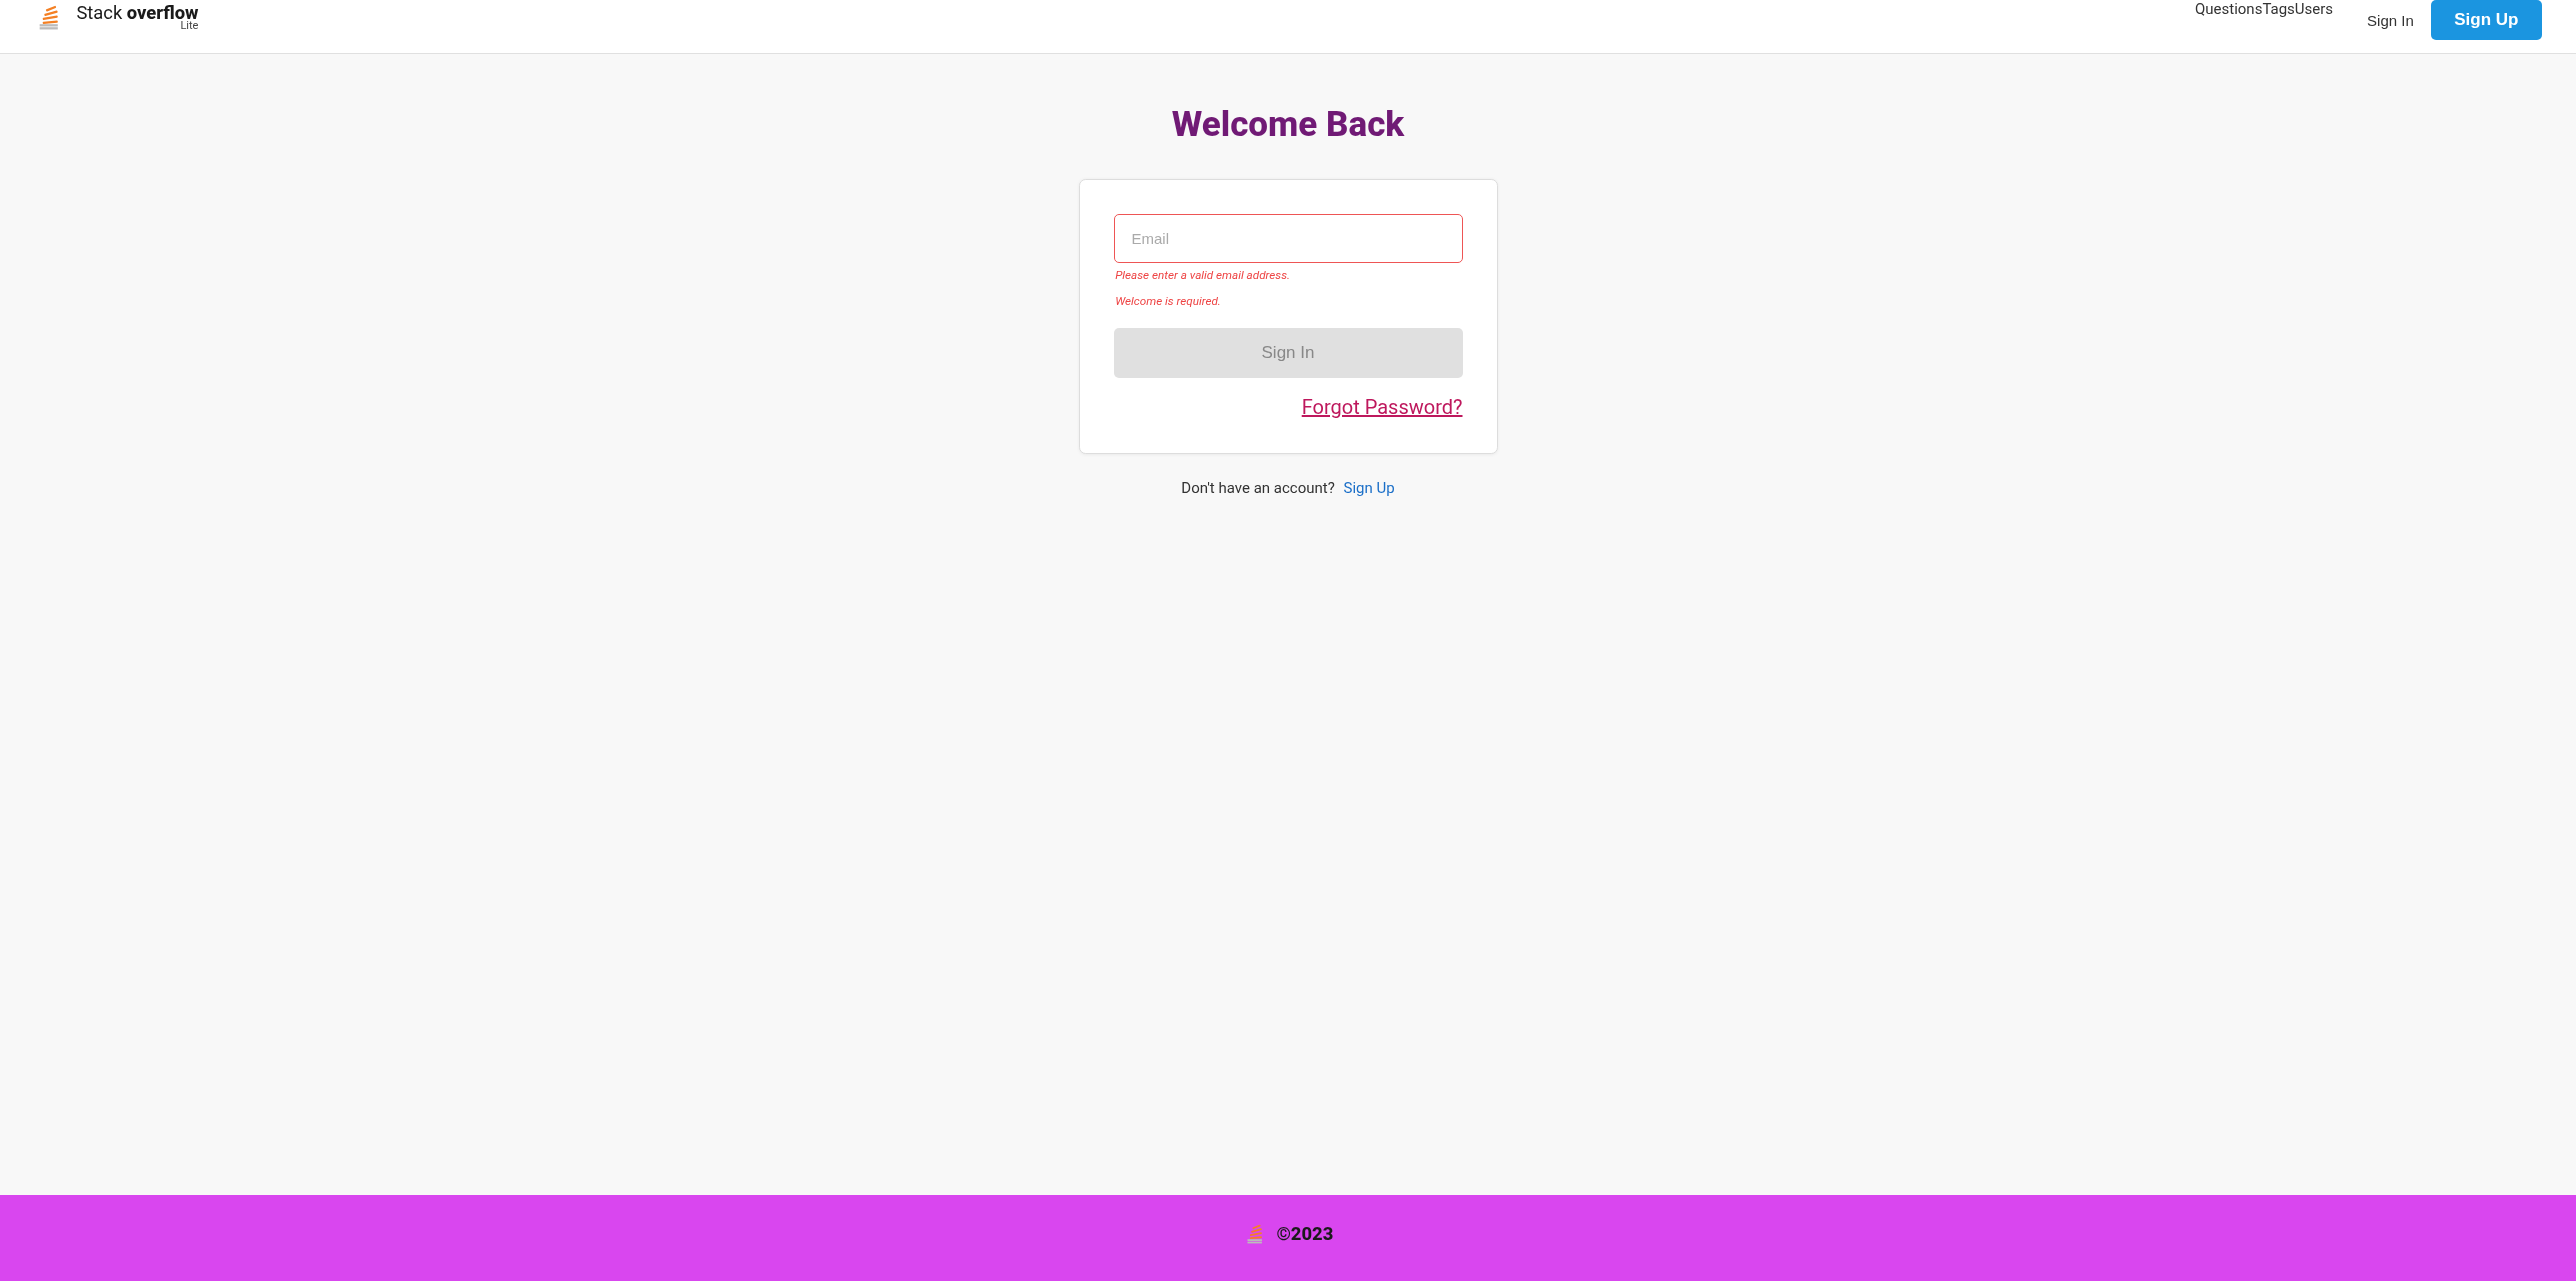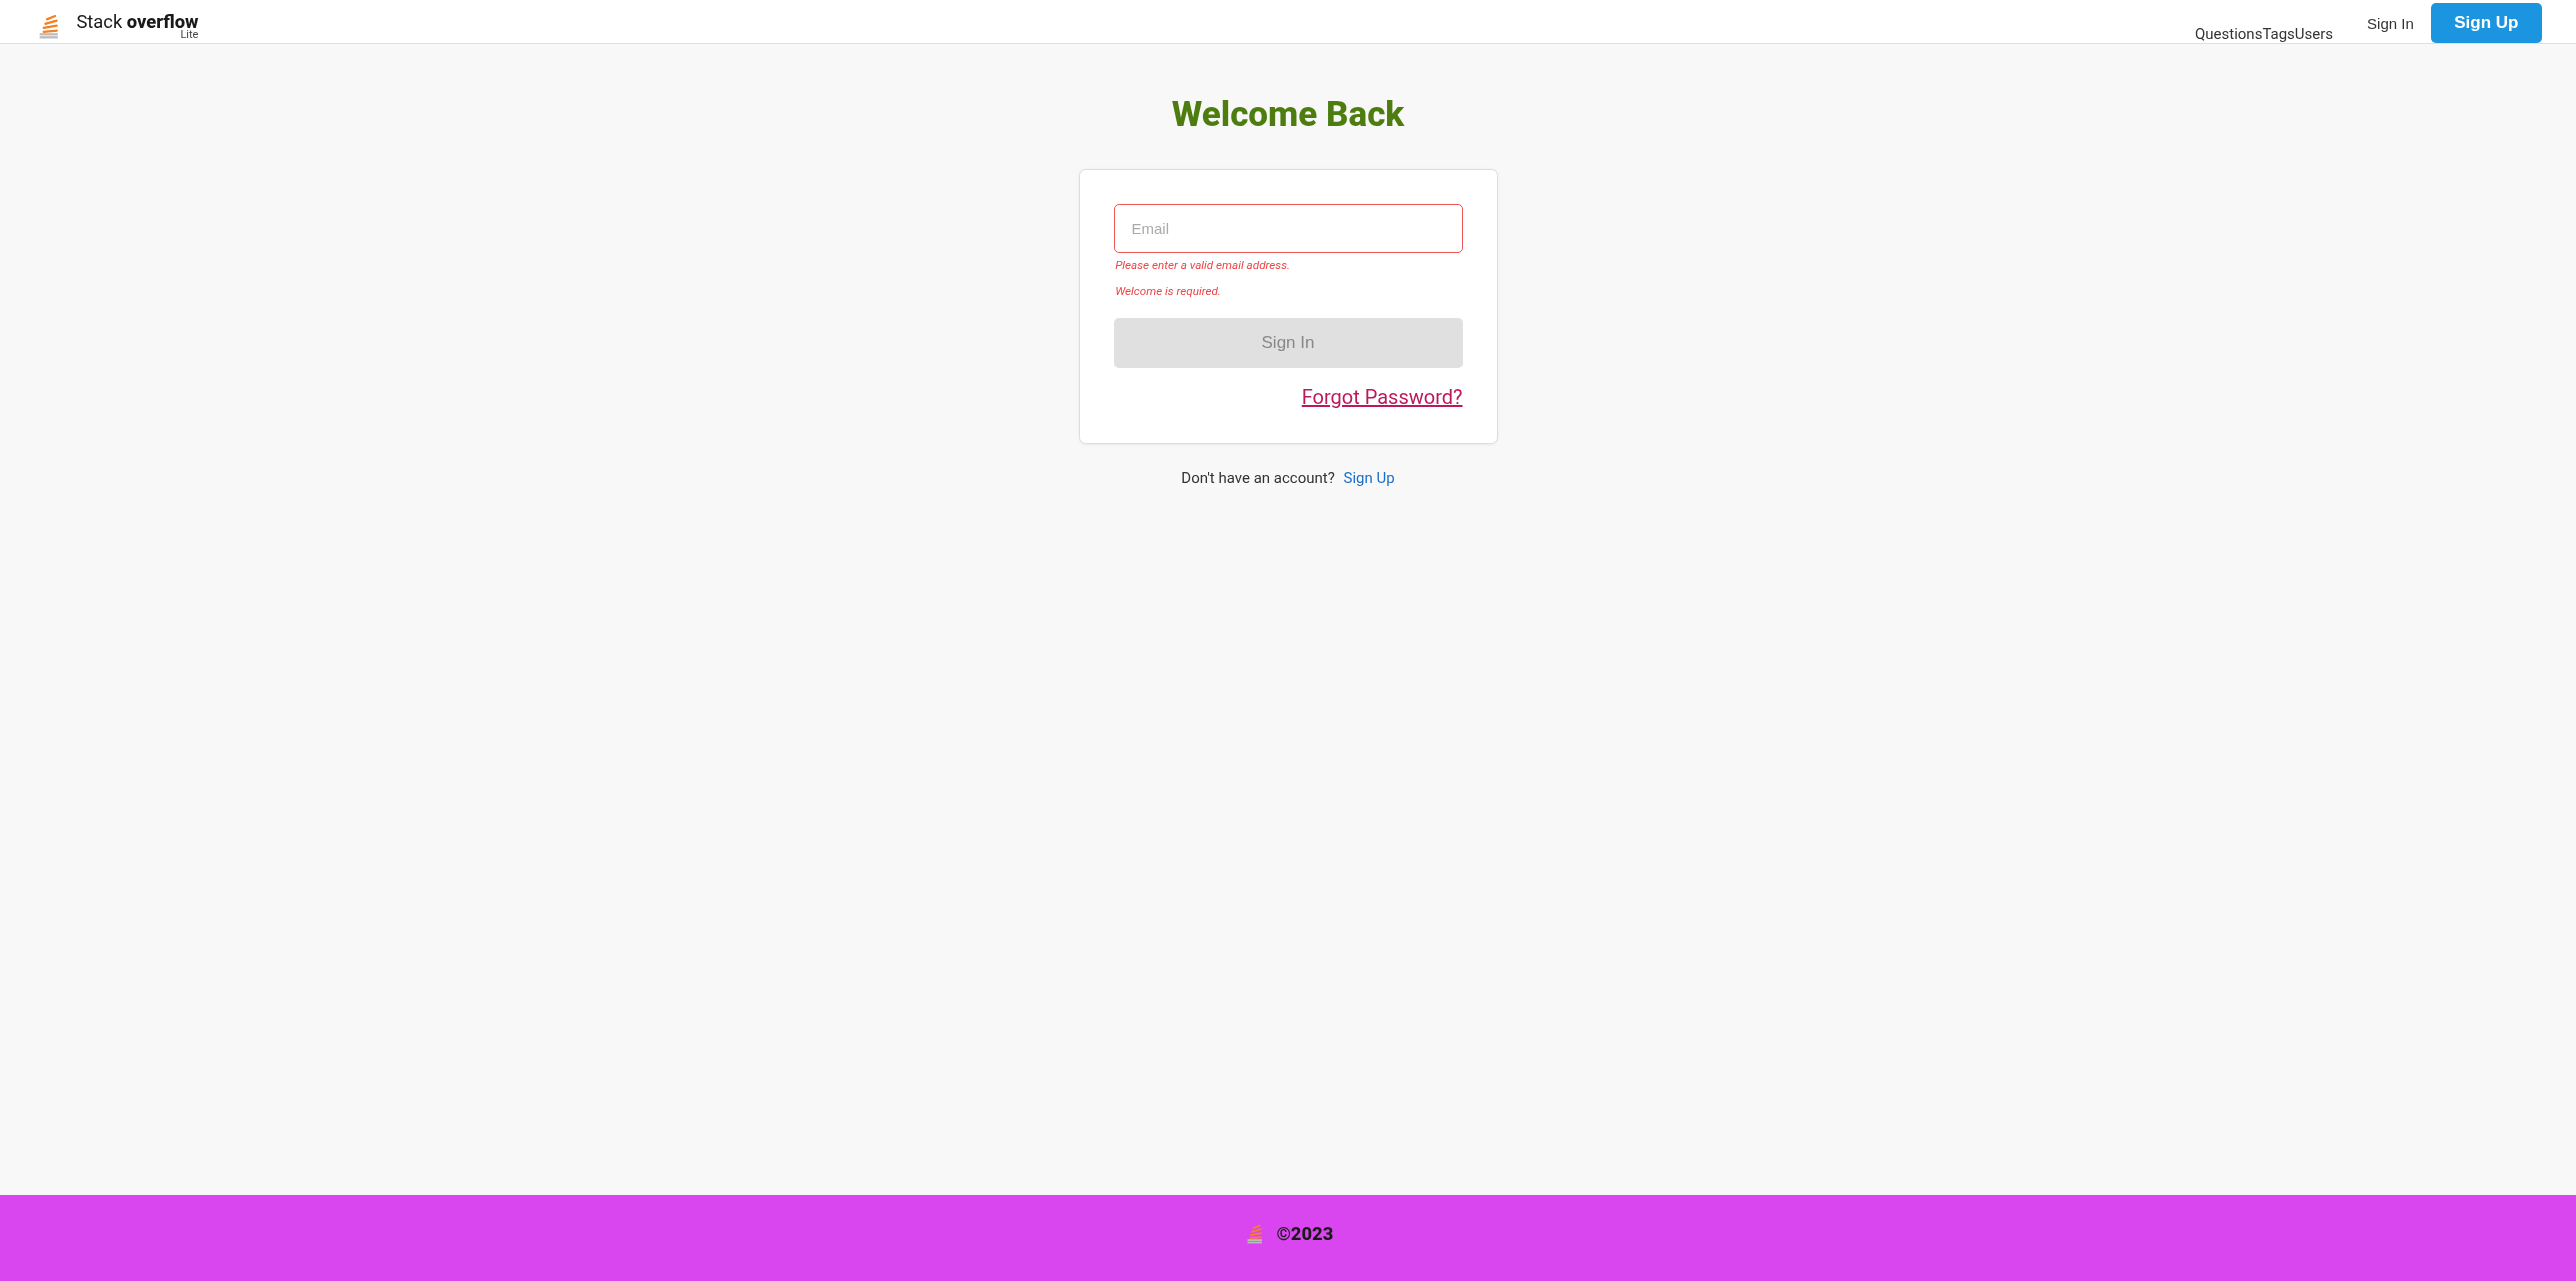--- a/index.html
+++ b/index.html
@@ -14,23 +14,23 @@
       min-height: 100vh;
       display: flex;
       flex-direction: column;
     }
 
     
     .navbar {
       background-color: #ffffff;
       border-bottom: 0.8px solid #e0e0e0;
       display: flex;
-      align-items: flex-end;
+      align-items: flex-start;
       padding: 0 34px;
-      height: 44px;
+      height: 54px;
       box-shadow: 0 0.8px 2.5px rgba(0,0,0,0.05);
     }
 
     .navbar-logo {
       display: flex;
       align-items: center;
       gap: 8.4px;
       text-decoration: none;
       flex-shrink: 0;
     }
@@ -105,21 +105,21 @@
       display: flex;
       flex-direction: column;
       align-items: center;
       padding: 50px 17px 34px;
       background-color: #f8f8f8;
     }
 
     .page-title {
       font-size: 35px;
       font-weight: 800;
-      color: #4d7c0f;
+      color: #701a75;
       margin-bottom: 34px;
     }
 
     .login-card {
       background-color: #ffffff;
       border: 0.8px solid #ddd;
       border-radius: 6.7px;
       padding: 34px 34px 34px;
       width: 419px;
       box-shadow: 0 0.8px 3.4px rgba(0,0,0,0.06);

